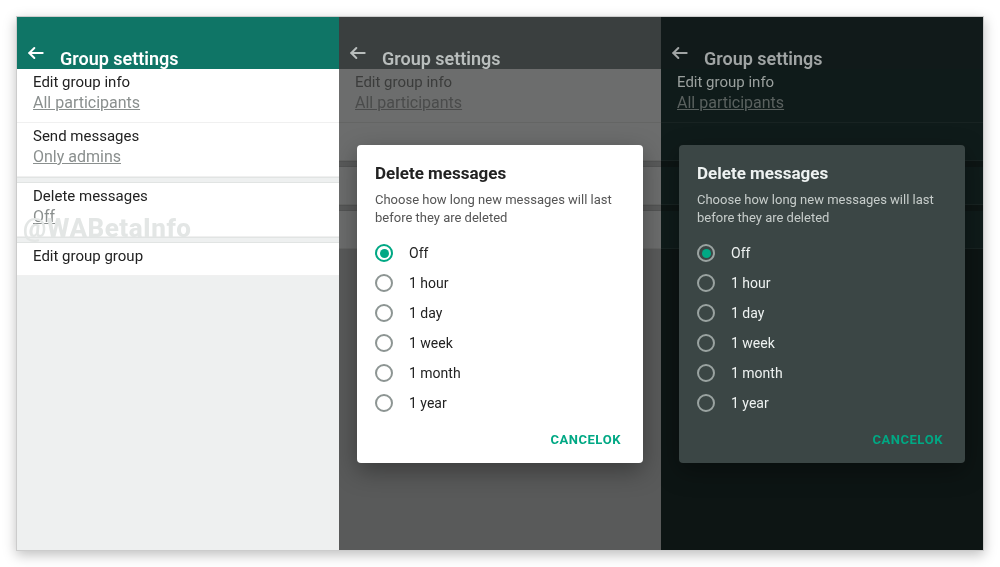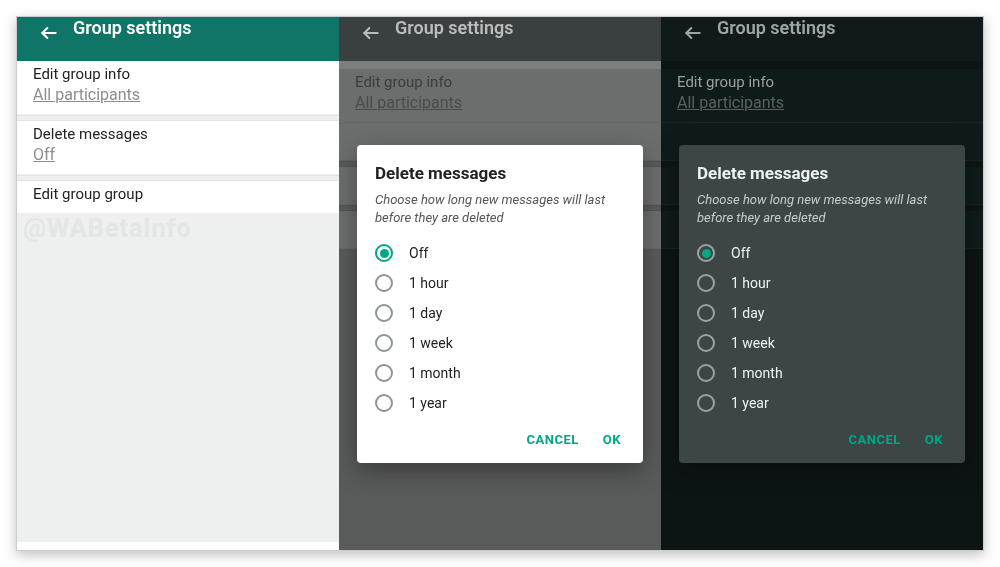--- a/index.html
+++ b/index.html
@@ -20,24 +20,24 @@
     position: relative;
     overflow: hidden;
   }
   .panel {
     flex: 1 1 0;
     position: relative;
     overflow: hidden;
   }
   
   .header {
-    height: 44px;
-    display: flex;
-    align-items: flex-start;
-    padding: 0 16px;
+    height: 52px;
+    display: flex;
+    align-items: flex-end;
+    padding: 0 3px;
     color: #fff;
   }
   .header.light { background: #0f7566; }
   .header.dim   { background: #3a3f3f; color: #b9bebd; }
   .header.dark  { background: #111a1a; color: #a0a4a4; }
   .back {
     width: 32px;
     height: 32px;
     display: flex;
     align-items: center;
@@ -94,21 +94,21 @@
     left: 18px;
     right: 18px;
     top: 128px;
     border-radius: 4px;
     padding: 18px 18px 8px 18px;
     box-shadow: 0 8px 24px rgba(0,0,0,0.35);
   }
   .dialog.light-d { background: #ffffff; color: #222; }
   .dialog.dark-d  { background: #3b4645; color: #eef2f1; }
   .dialog-title { font-size: 17px; font-weight: 700; margin-bottom: 8px; }
-  .dialog-desc  { font-size: 13px; line-height: 1.35; margin-bottom: 12px; font-style: italic; }
+  .dialog-desc  { font-size: 13px; line-height: 1.35; margin-bottom: 12px; }
   .dialog.light-d .dialog-desc { color: #555; }
   .dialog.dark-d  .dialog-desc { color: #c7cdcb; }
   .opt {
     display: flex;
     align-items: center;
     padding: 6px 0;
     cursor: pointer;
   }
   .radio {
     width: 18px; height: 18px;
@@ -121,21 +121,20 @@
   .radio.sel::after {
     content: "";
     width: 9px; height: 9px; border-radius: 50%;
     background: #00a884;
   }
   .opt-label { font-size: 14px; }
   .dialog.dark-d .radio { border-color: #9aa3a1; }
   .actions {
     display: flex;
     justify-content: flex-end;
-    gap: 24px;
     padding: 14px 4px 8px 4px;
   }
   .actions .btn {
     font-size: 13px;
     font-weight: 700;
     letter-spacing: 0.5px;
     color: #00a884;
     cursor: pointer;
   }
   svg { display: block; }
@@ -165,20 +164,24 @@
           </svg>
       </div>
       <div class="header-title">Group settings</div>
     </div>
     <div class="list-area">
       <div class="watermark">@WABetaInfo</div>
       <div class="item">
         <div class="item-title">Edit group info</div>
         <div class="item-sub">All participants</div>
       </div>
+      <div class="item">
+        <div class="item-title">Send messages</div>
+        <div class="item-sub">Only admins</div>
+      </div>
       <div class="gap"></div>
       <div class="item">
         <div class="item-title">Delete messages</div>
         <div class="item-sub">Off</div>
       </div>
       <div class="gap"></div>
       <div class="item">
         <div class="item-title">Edit group group</div>
       </div>
     </div>

